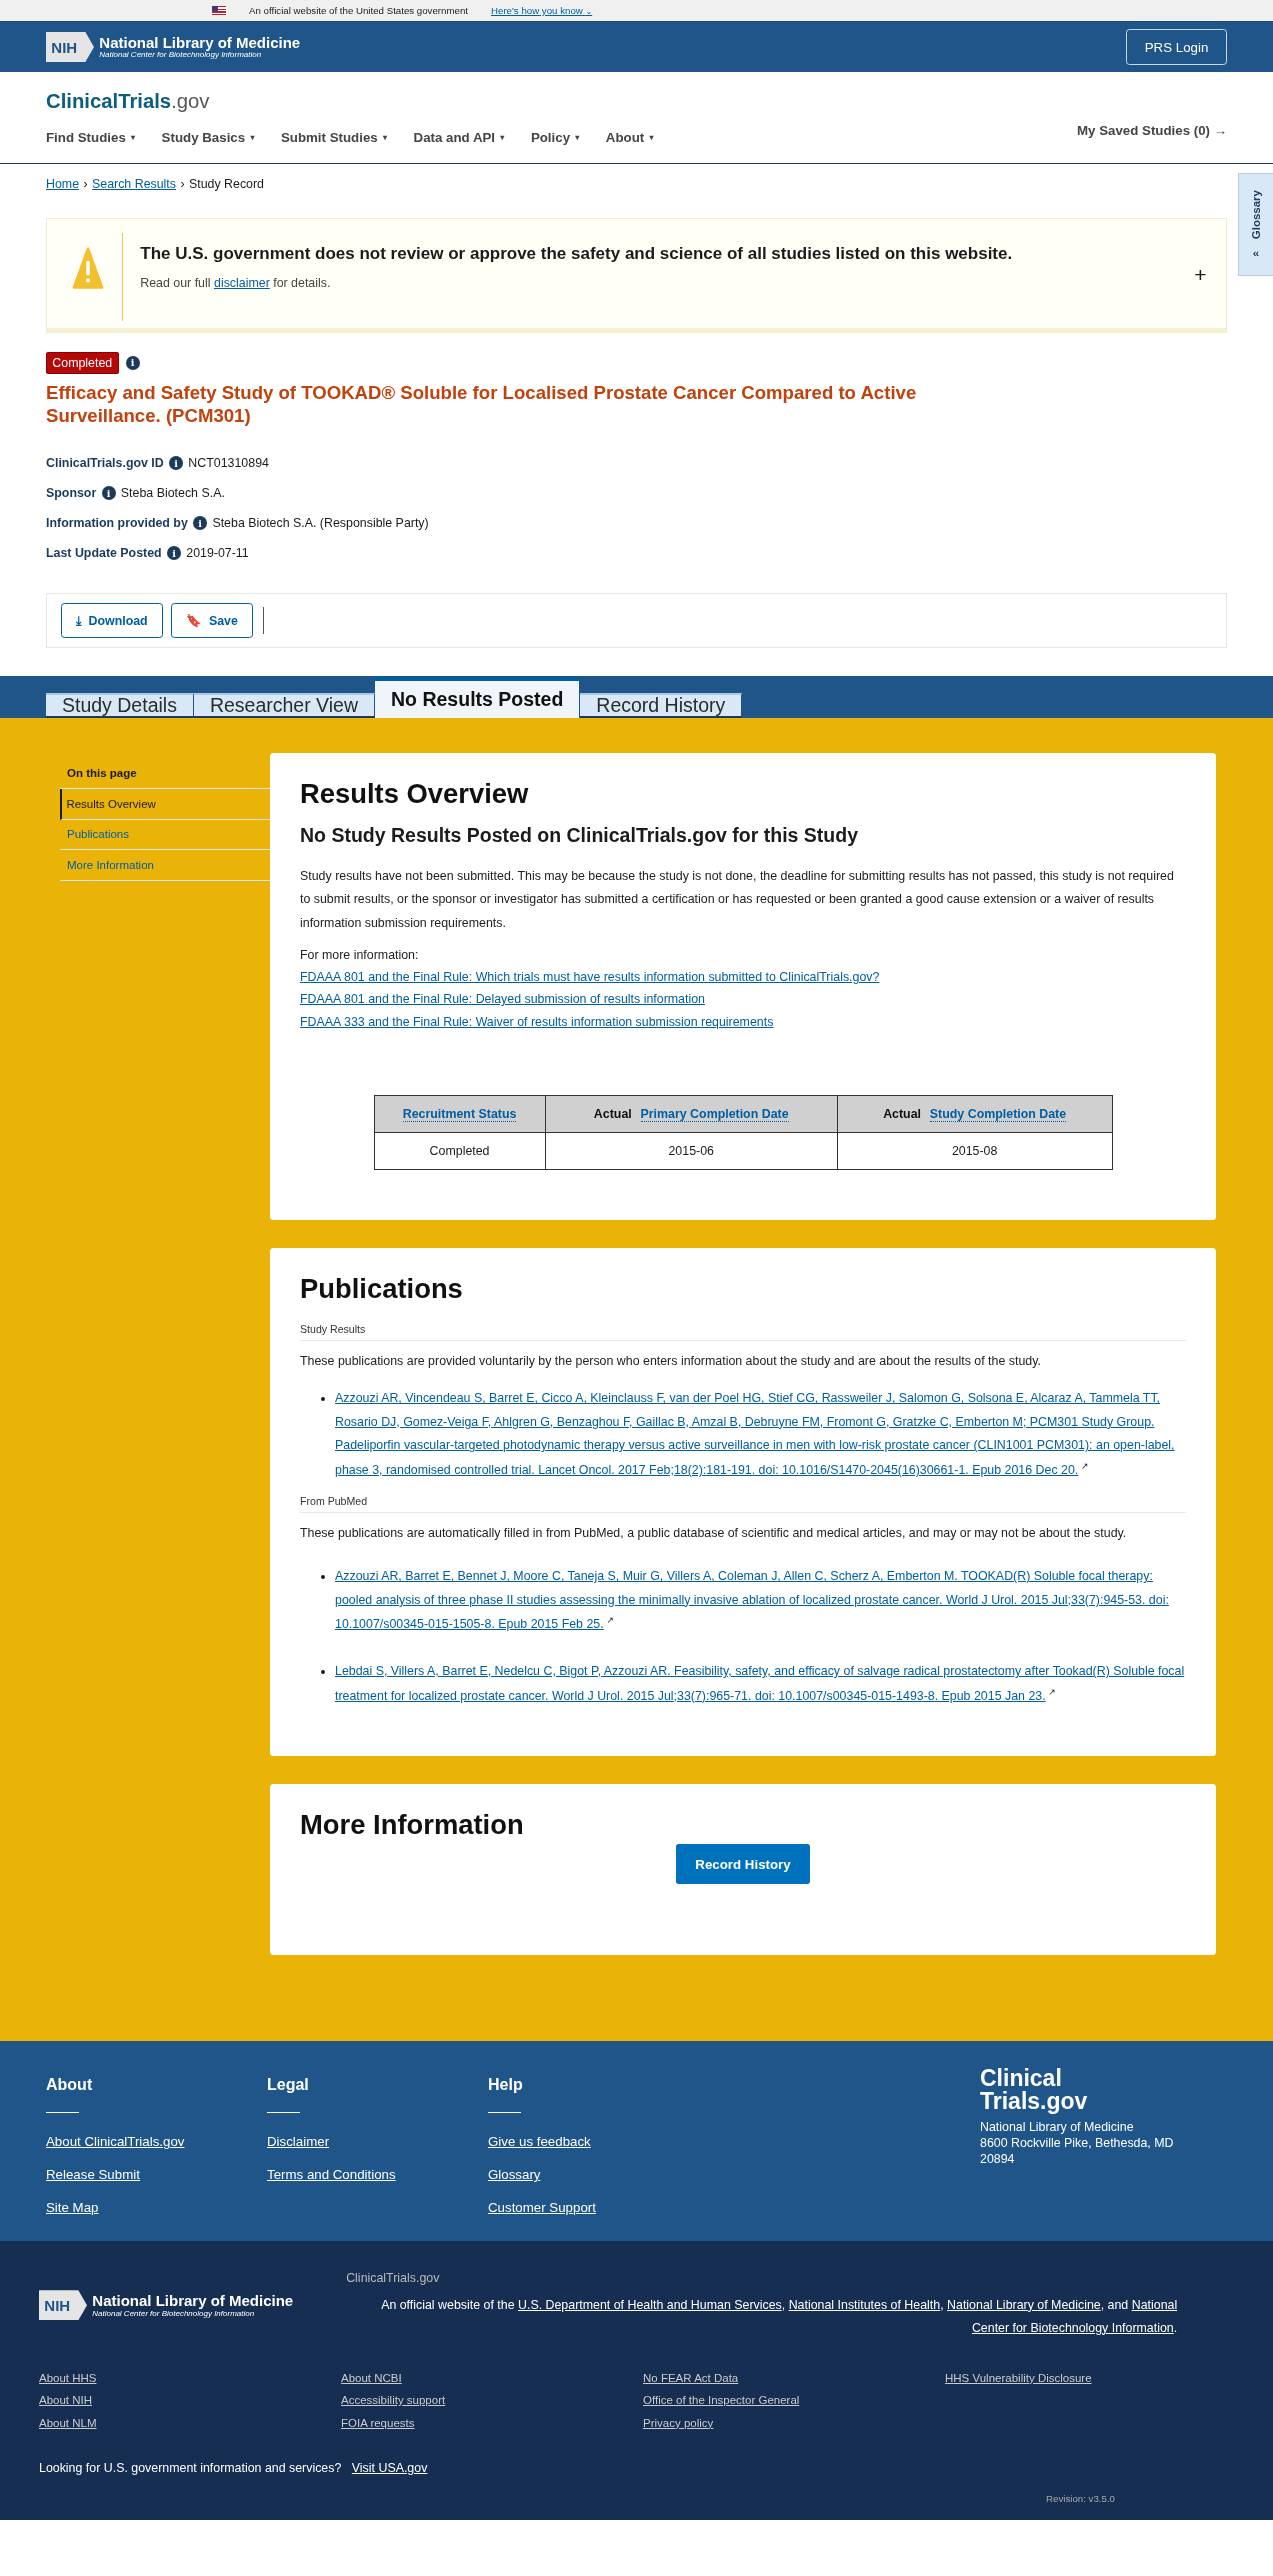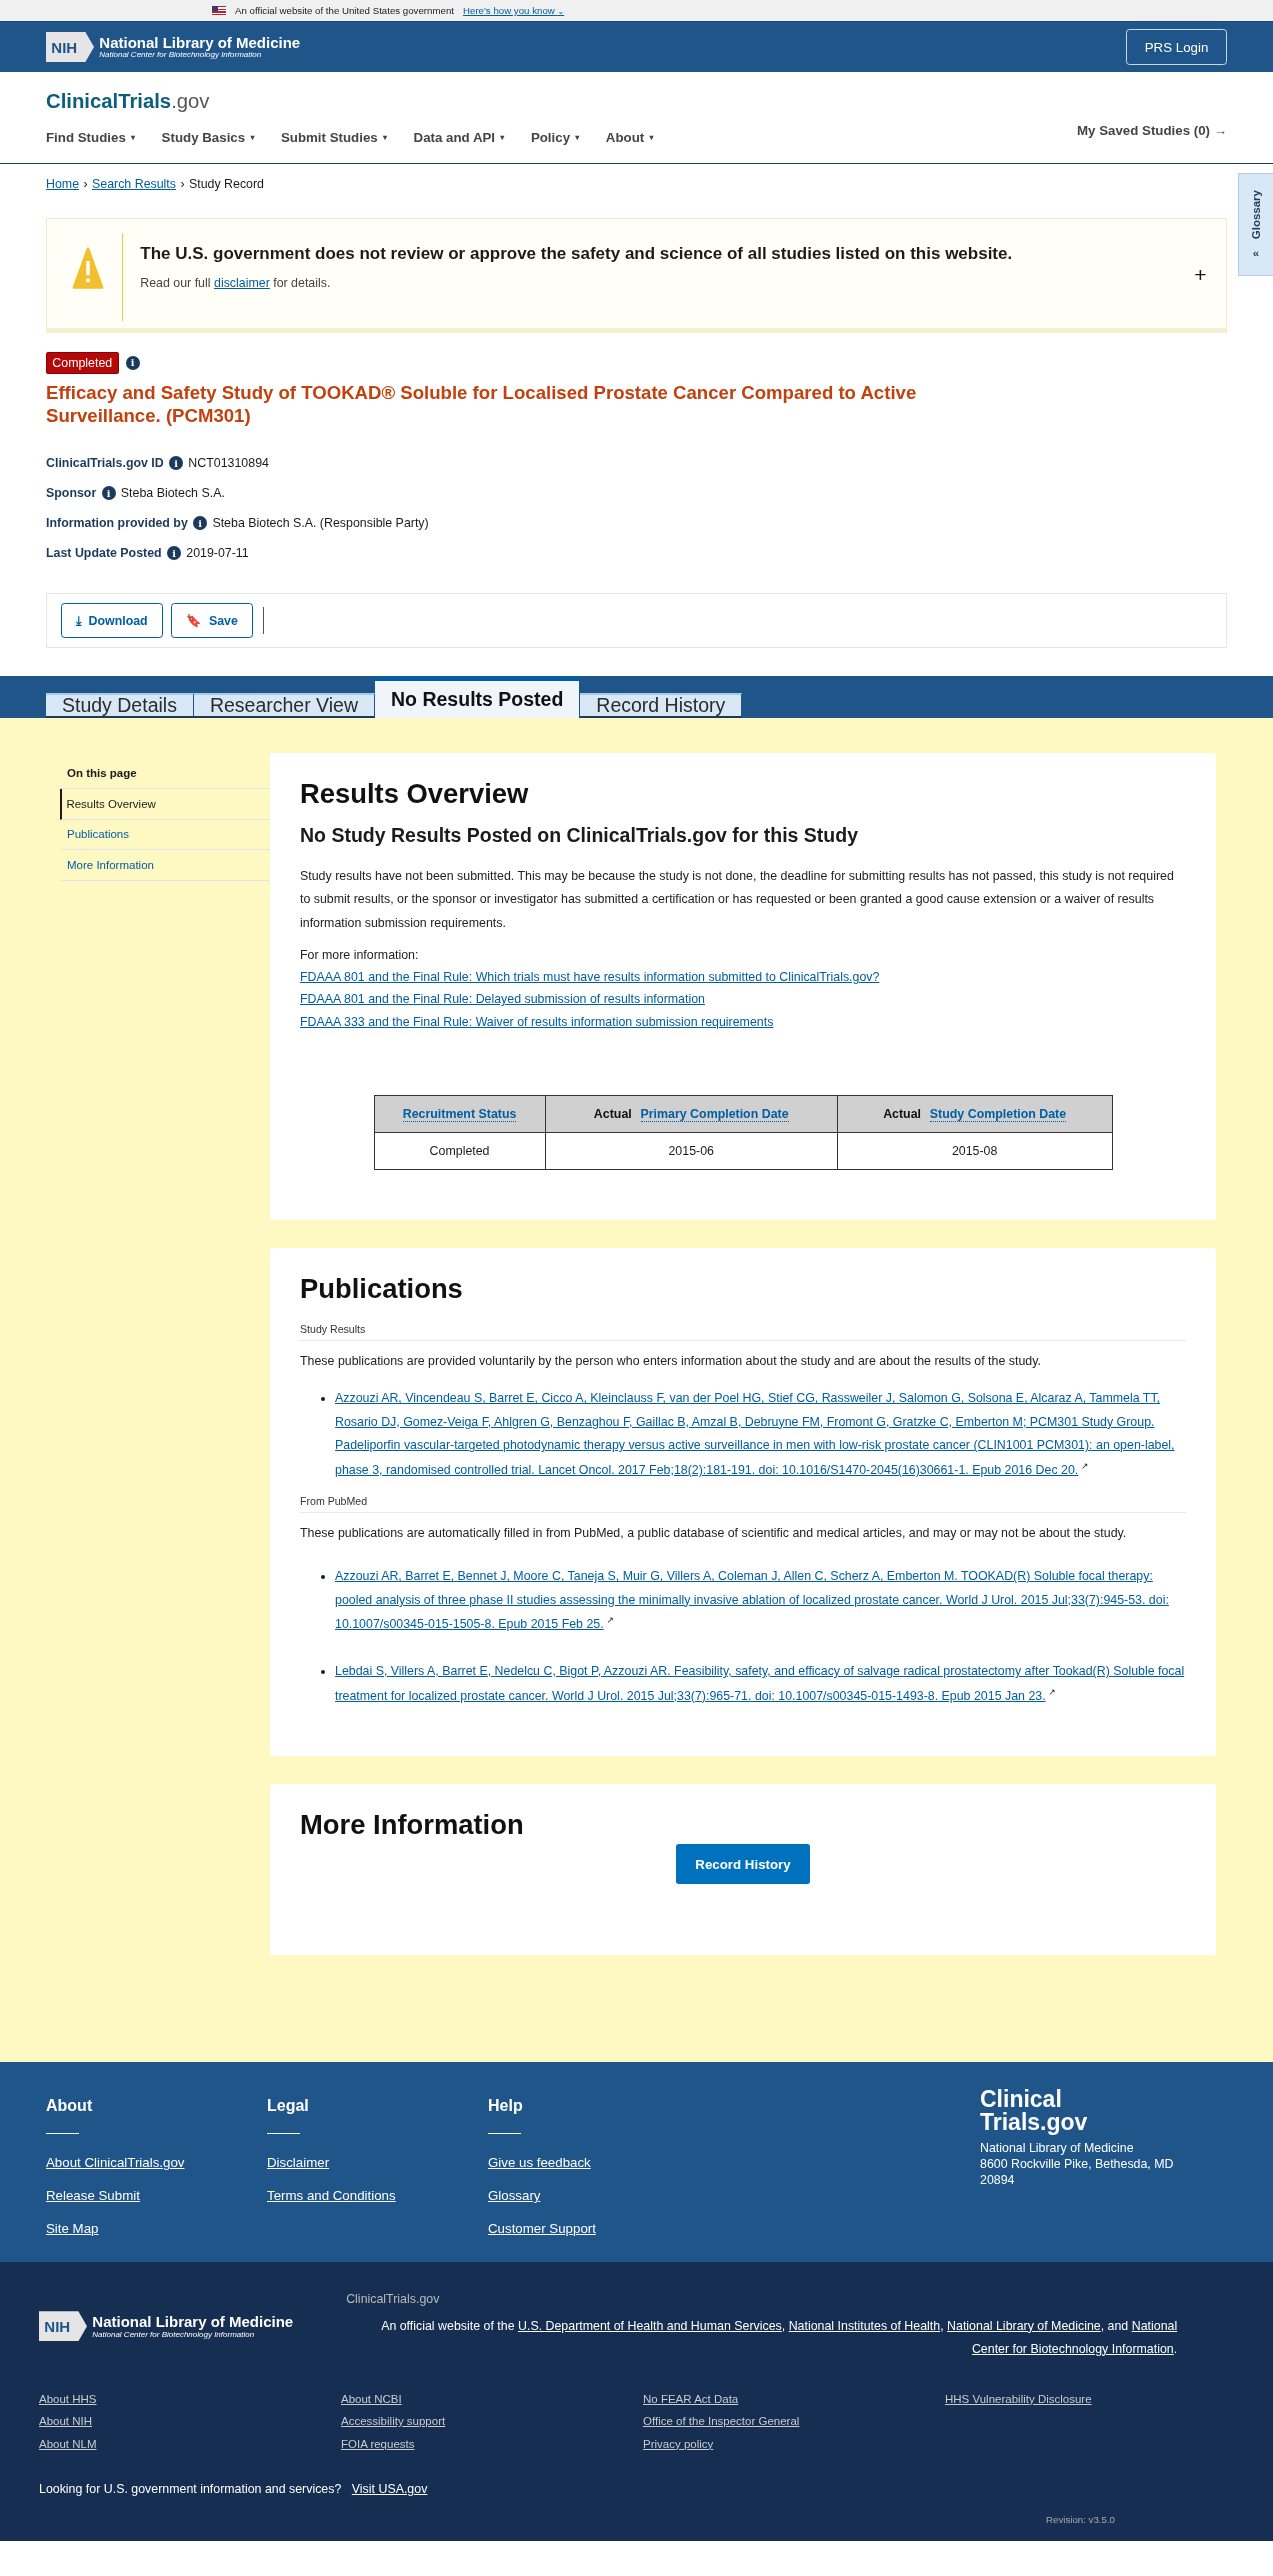--- a/index.html
+++ b/index.html
@@ -1,20 +1,20 @@
 <!DOCTYPE html>
 <html style="font-size:14px"><head>
 <meta charset="utf-8">
 <style>
   * { box-sizing: border-box; margin: 0; padding: 0; }
   body { width: 1273px; font-family: "Liberation Sans", sans-serif; color: #1b1b1b; background: #fff; }
   a { color: #005ea2; }
 
   
-  .gov-banner { height: 21px; background: #f0f0f0; font-size: 9.7px; display: flex; align-items: center; padding-left: 212px; gap: 9px; color: #1b1b1b; }
+  .gov-banner { height: 21px; background: #f0f0f0; font-size: 9.7px; display: flex; align-items: center; padding-left: 212px; gap: 23px; color: #1b1b1b; }
   .flag { width: 14px; height: 9.7px; background: repeating-linear-gradient(#b22234 0 1.3px, #fff 1.3px 2.7px); position: relative; }
   .flag::before { content: ""; position: absolute; left: 0; top: 0; width: 6.2px; height: 5.3px; background: #3c3b6e; }
   .gov-banner a { color: #005ea2; text-decoration: underline; }
 
   
   .nlm-header { height: 51px; background: #20558a; border-top: 1.8px solid #1a4a7a; display: flex; align-items: center; justify-content: space-between; padding: 0 46px; }
   .nlm-logo { display: flex; align-items: center; gap: 5.3px; color: #fff; }
   .nih-box { background: #e5e5e5; color: #20558a; font-weight: bold; font-size: 15px; padding: 3.5px 7px 3.5px 5.3px; clip-path: polygon(0 0, 82% 0, 100% 50%, 82% 100%, 0 100%); width: 48px; height: 30px; display:flex; align-items:center; }
   .nlm-title { font-size: 15px; font-weight: bold; line-height: 1.05; }
   .nlm-sub { font-size: 8px; font-style: italic; }
@@ -57,21 +57,21 @@
   .meta-label { color: #1b3a5c; font-weight: bold; }
 
   .actions { margin: 25px 46px 0; border: 0.9px solid #e6e6e6; height: 55px; display: flex; align-items: center; padding-left: 14px; gap: 8.8px; }
   .act-btn { border: 1.8px solid #005ea2; border-radius: 3.5px; color: #005ea2; background: #fff; font-weight: bold; font-size: 12.4px; height: 35px; padding: 0 14px; display: flex; align-items: center; gap: 7px; font-family: "Liberation Sans", sans-serif; }
   .act-sep { width: 0.9px; height: 26.5px; background: #555; margin-left: 1.8px; }
 
   .tabs-bar { margin-top: 28px; background: #20558a; height: 42px; display: flex; align-items: flex-end; padding-left: 46px; }
   .tab { height: 25px; background: #d9e8f6; border-top: 2.7px solid #a9c9e8; border-right: 0.9px solid #20558a; border-bottom: 2.7px solid #1b3a5c; padding: 0 16px; font-size: 19.5px; color: #2b2b2b; display: flex; align-items: center; }
   .tab.active { background: #f0f5fb; border-top: 4.4px solid #005ea2; font-weight: bold; color: #111; border-bottom: none; height: 41px; }
 
-  .content-area { background: #fef9c3; padding: 35px 0 79px; display: flex; }
+  .content-area { background: #eab308; padding: 35px 0 58px; display: flex; }
   .toc { width: 210px; margin-left: 60px; padding-top: 8.8px; }
   .toc-head { font-size: 11.5px; font-weight: bold; padding: 5.3px 0 8.8px 7px; border-bottom: 0.9px solid #dde5ee; }
   .toc-item { font-size: 11.5px; padding: 8.8px 7px; border-bottom: 0.9px solid #dde5ee; color: #005ea2; }
   .toc-item.active { color: #1b1b1b; border-left: 2.7px solid #1b1b1b; padding-left: 4.4px; }
 
   .main-col { margin-left: 0; width: 946px; margin-left: 0; }
   .card { background: #fff; margin-left: 0; padding: 25px 30px 35px; border-radius: 3.5px; margin-bottom: 28px; }
   .card h2 { font-size: 27.4px; font-weight: bold; color: #111; margin-bottom: 14px; }
   .card h3 { font-size: 19.5px; font-weight: bold; margin-bottom: 17.7px; }
   .card p { font-size: 12.4px; line-height: 1.9; color: #222; }

